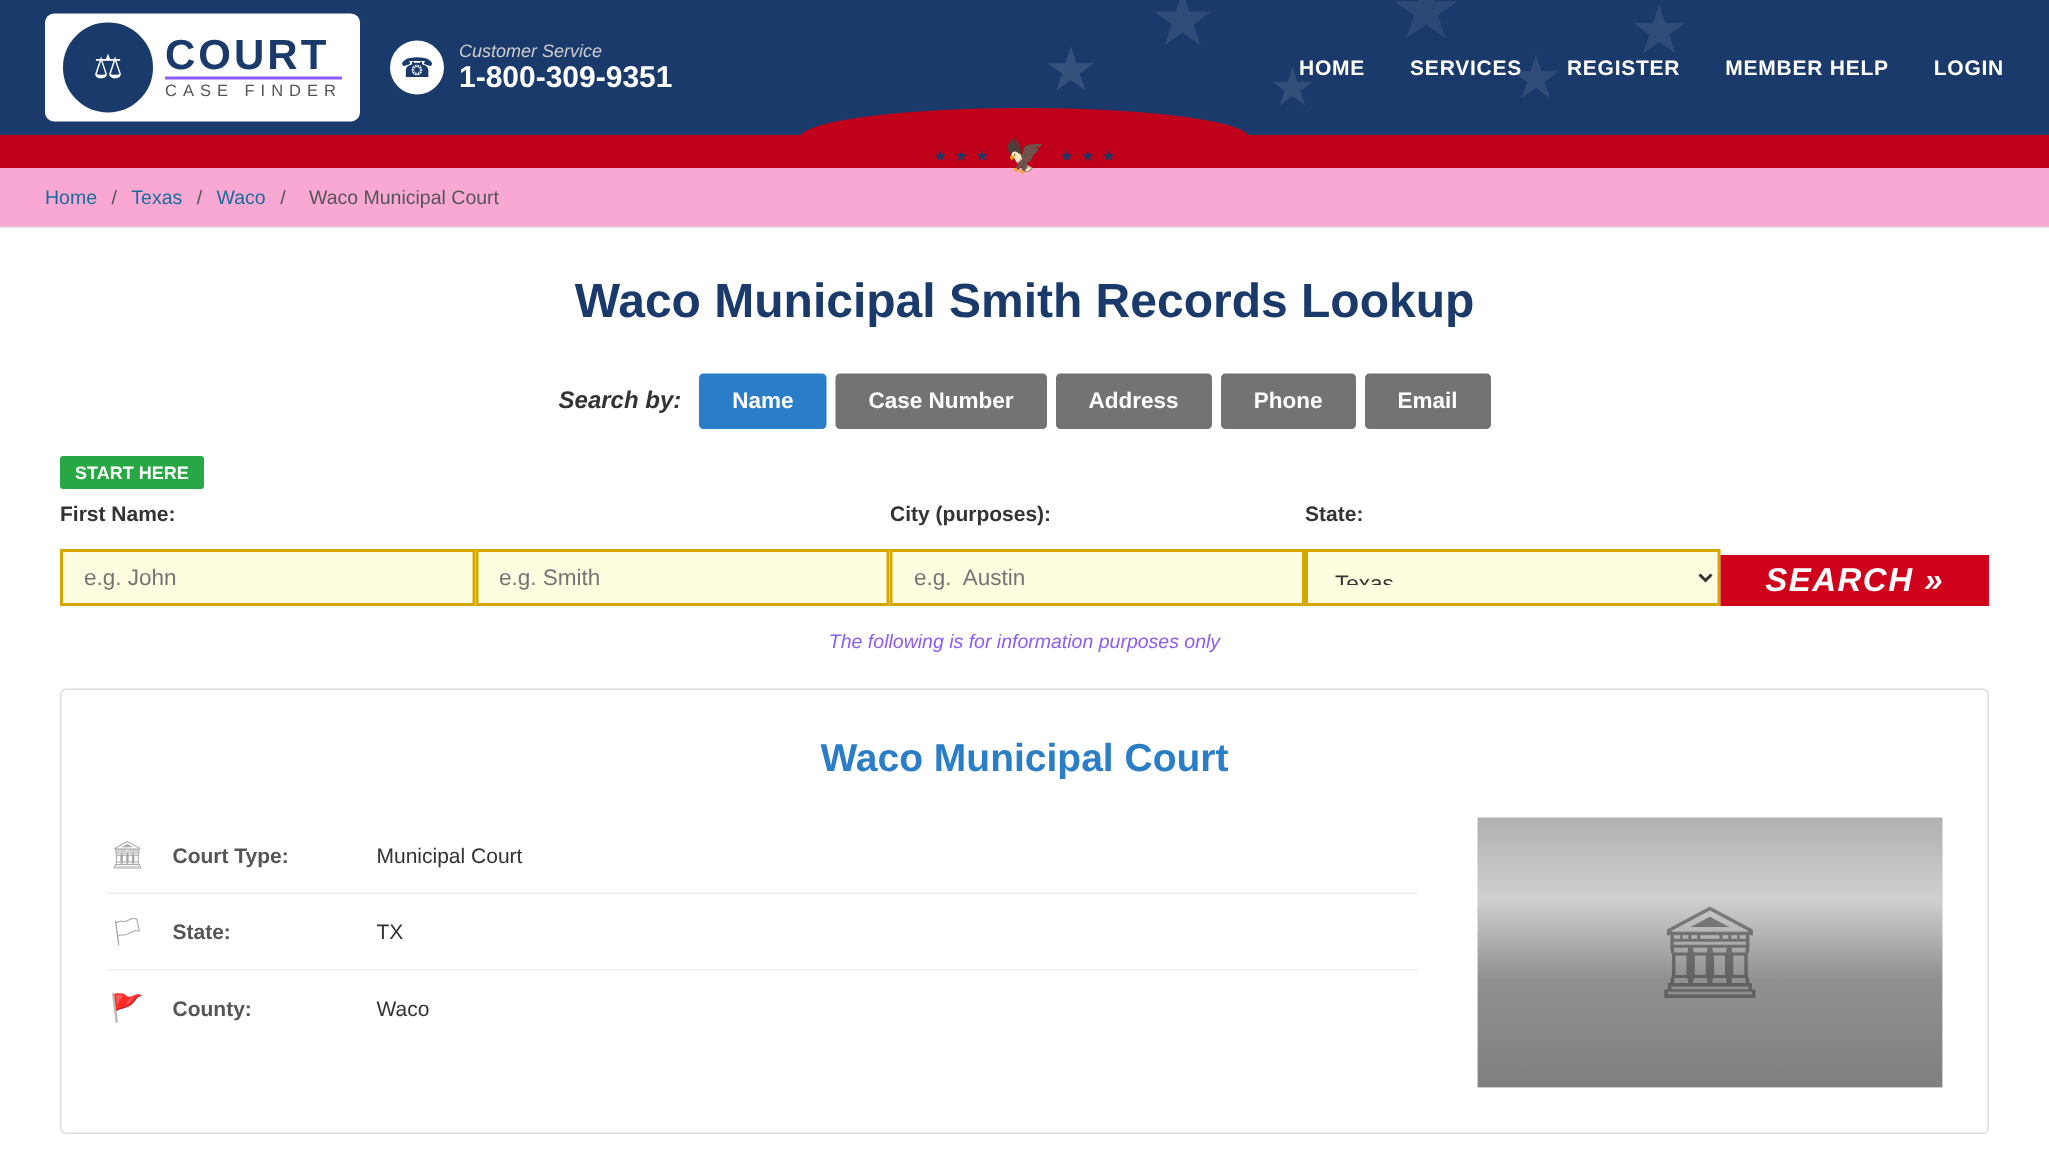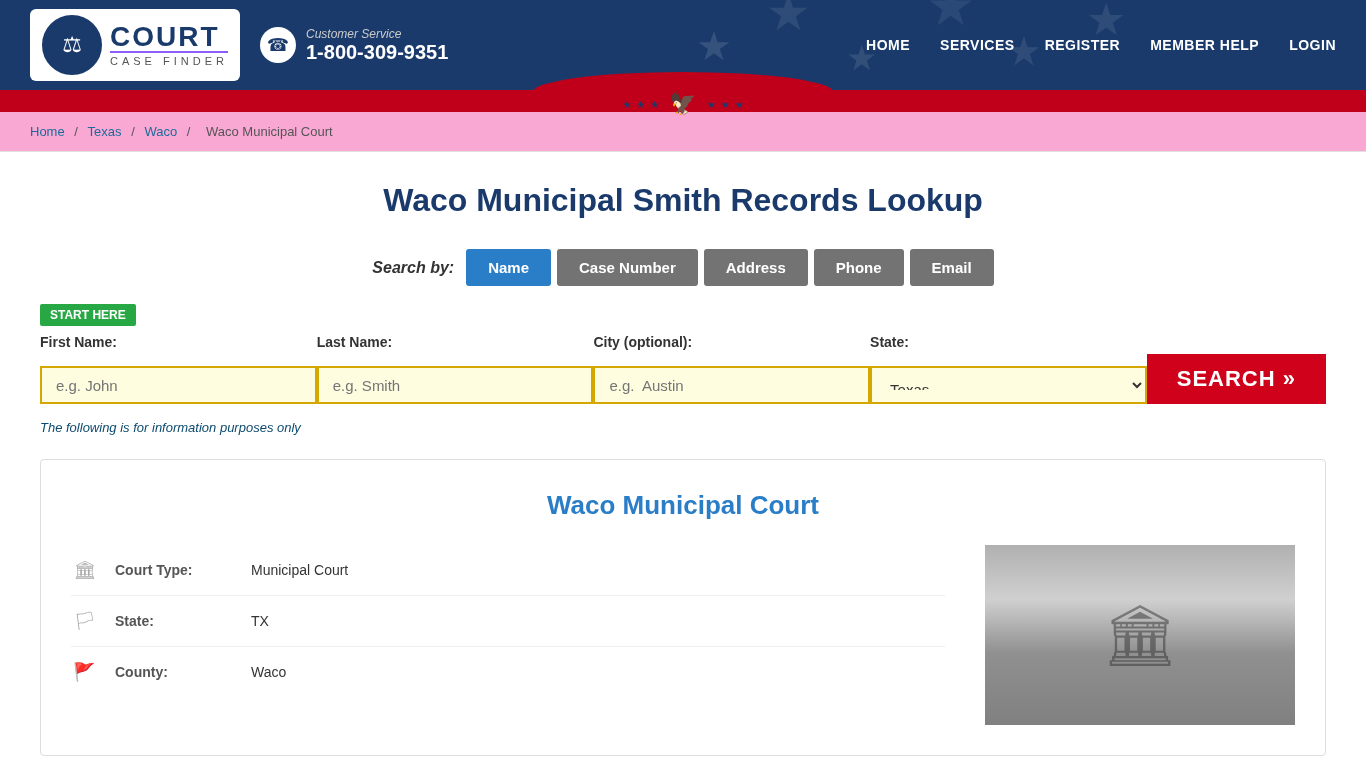--- a/index.html
+++ b/index.html
@@ -251,28 +251,29 @@
       appearance: auto;
     }
     .search-btn {
       background: #d0021b;
       color: white;
       border: none;
       padding: 0 30px;
       font-size: 22px;
       font-weight: bold;
       cursor: pointer;
-      height: 50px;
+      height: 34px;
       white-space: nowrap;
       letter-spacing: 1px;
+      font-style: italic;
     }
     .info-text {
-      text-align: left;
+      text-align: center;
       font-style: italic;
-      color: #0c4a6e;
+      color: #8b5cf6;
       font-size: 13px;
       margin-bottom: 24px;
     }
 
     
     .court-card {
       border: 1px solid #ddd;
       border-radius: 4px;
       padding: 30px;
     }
@@ -420,25 +421,24 @@
 
   <div>
     <span class="start-here">START HERE</span>
   </div>
   <div class="search-form">
     <div class="form-group">
       <label>First Name:</label>
       <input type="text" placeholder="e.g. John" style="">
     </div>
     <div class="form-group">
-      <label>Last Name:</label>
       <input type="text" placeholder="e.g. Smith" style="">
     </div>
     <div class="form-group">
-      <label>City (optional):</label>
+      <label>City (purposes):</label>
       <input type="text" placeholder="e.g.  Austin" style="">
     </div>
     <div class="form-group">
       <label>State:</label>
       <select>
         <option>Texas</option>
         <option>California</option>
         <option>Florida</option>
         <option>New York</option>
       </select>

